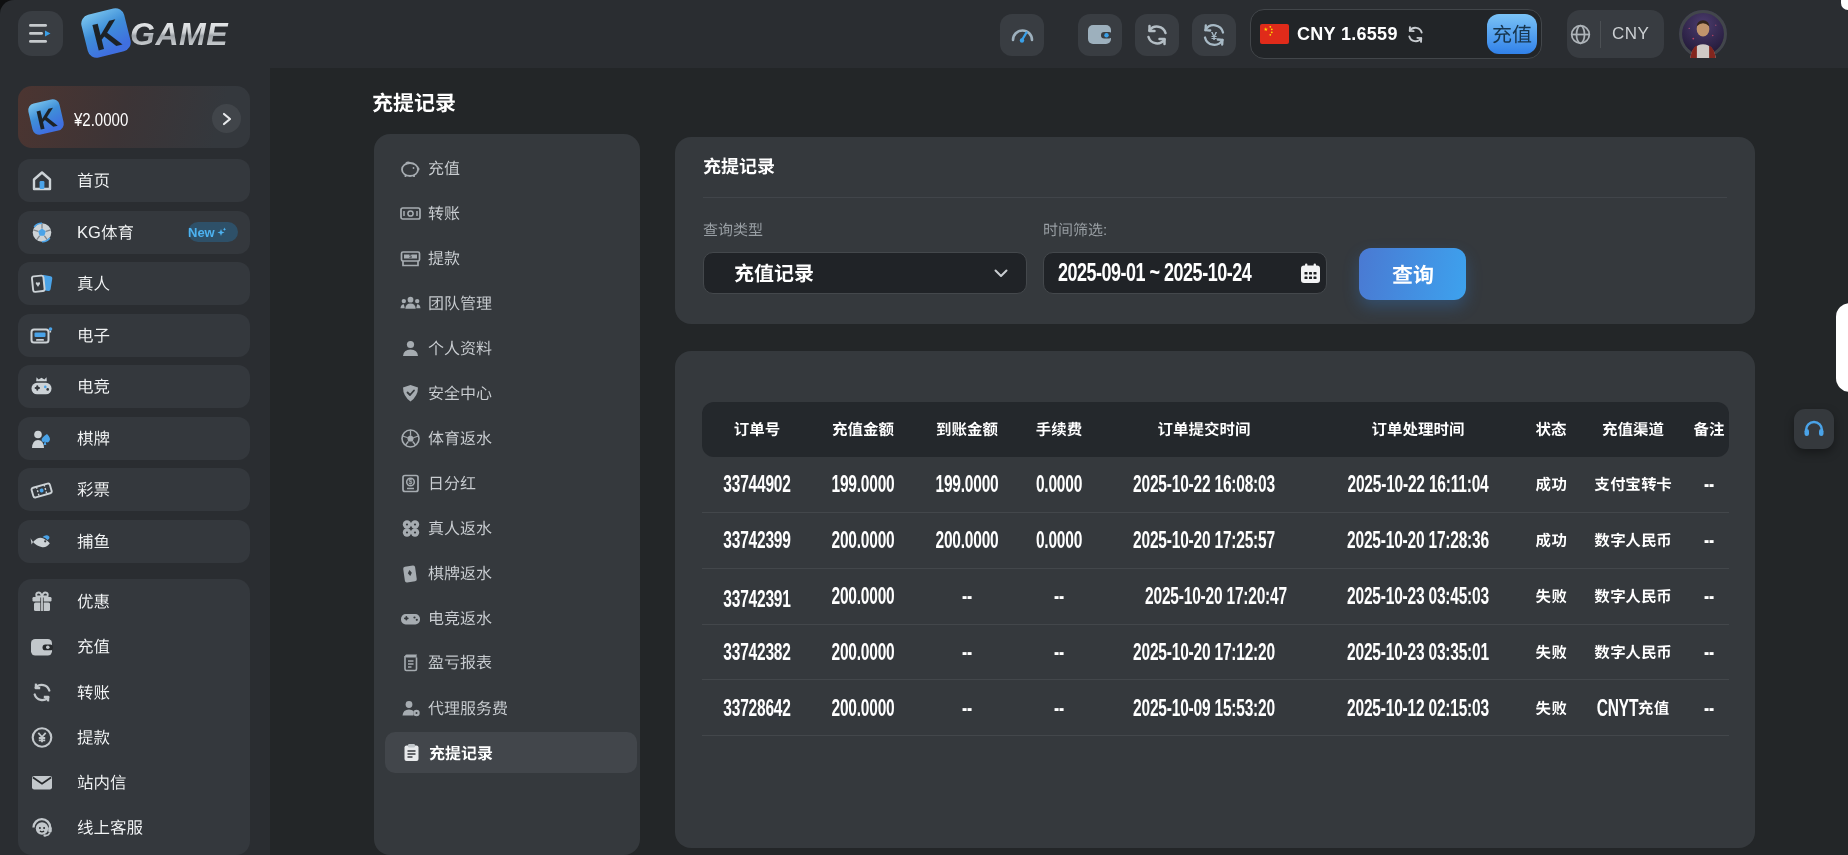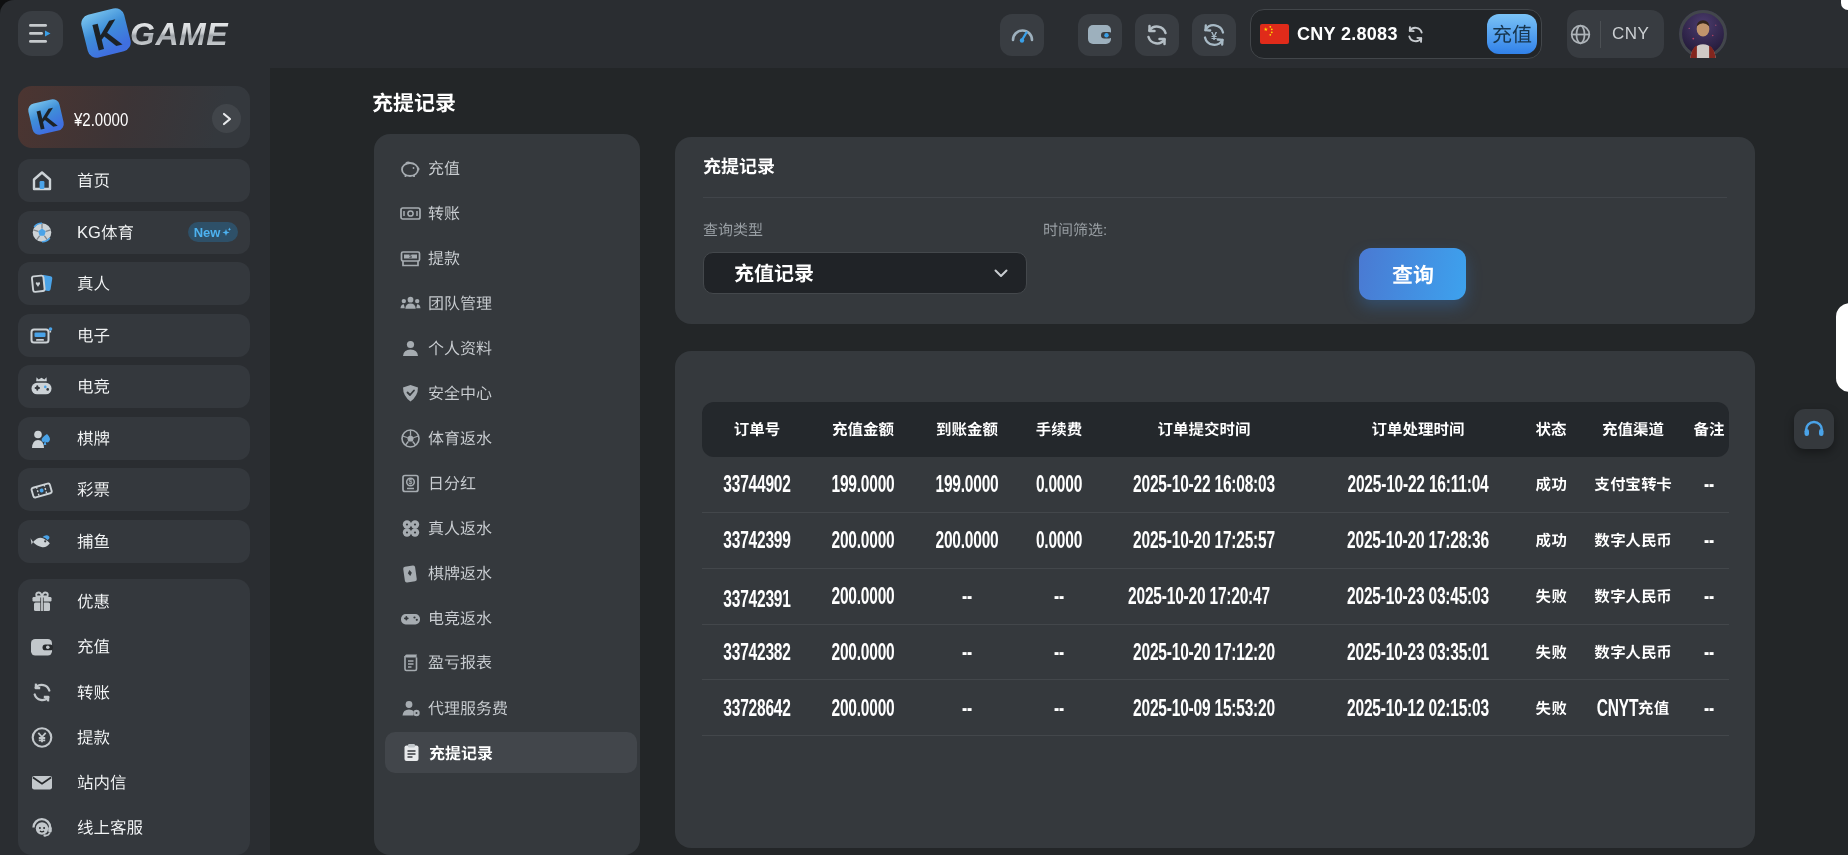--- a/index.html
+++ b/index.html
@@ -187,21 +187,21 @@
 
 <div class="abs flex" style="left:1250px;top:9px;width:292px;height:50px;background:#222528;border:1.5px solid #42464a;border-radius:14px;padding-left:9px">
 <svg width="29" height="20" viewBox="0 0 29 20">
         <rect width="29" height="20" rx="2" fill="#e02b1a"></rect>
         <path d="M5.8 3.2 L7 7 L3.7 4.7 L7.9 4.7 L4.6 7 Z" fill="#ffde00"></path>
         <circle cx="10.3" cy="2.8" r="0.9" fill="#ffde00"></circle>
         <circle cx="11.8" cy="5.3" r="0.9" fill="#ffde00"></circle>
         <circle cx="11.8" cy="8.3" r="0.9" fill="#ffde00"></circle>
         <circle cx="10.3" cy="10.8" r="0.9" fill="#ffde00"></circle>
       </svg>
-<span style="font-size:18px;font-weight:bold;color:#fff;margin-left:8px;letter-spacing:0.3px">CNY 2.8083</span>
+<span style="font-size:18px;font-weight:bold;color:#fff;margin-left:8px;letter-spacing:0.3px">CNY 1.6559</span>
 <svg width="19" height="19" viewBox="0 0 20 20" style="margin-left:8px">
         <path d="M16.5 8 A 7 7 0 0 0 4 6" fill="none" stroke="#c9cdd1" stroke-width="2" stroke-linecap="round"></path>
         <path d="M4.2 2.2 L4 6.2 L8 6.4" fill="none" stroke="#c9cdd1" stroke-width="2" stroke-linecap="round" stroke-linejoin="round"></path>
         <path d="M3.5 12 A 7 7 0 0 0 16 14" fill="none" stroke="#c9cdd1" stroke-width="2" stroke-linecap="round"></path>
         <path d="M15.8 17.8 L16 13.8 L12 13.6" fill="none" stroke="#c9cdd1" stroke-width="2" stroke-linecap="round" stroke-linejoin="round"></path>
       </svg>
 <div style="position:absolute;right:4px;top:4px;width:50px;height:40px;border-radius:12px;background:linear-gradient(180deg,#7ac3f6,#3181e9);display:flex;align-items:center;justify-content:center">
         <svg class="cj" style="width:40px;height:20px" viewBox="0 -880 2000 1000" fill="#17364f">
           <use href="#r5145" transform="scale(1,-1)"></use>
           <use href="#r503c" transform="translate(1000,0) scale(1,-1)"></use>
@@ -280,21 +280,21 @@
           </g>
           <path d="M3.2 5 A 9.3 9.3 0 0 1 11 1.2" fill="none" stroke="#4aa3e8" stroke-width="1.6"></path>
           <path d="M18.8 16 A 9.3 9.3 0 0 1 11 19.8" fill="none" stroke="#4aa3e8" stroke-width="1.6"></path>
         </svg>
       </span>
       <span style="margin-left:24px;font-size:16.5px;color:#f1f3f4">KG</span>
       <svg class="cj" style="width:33px;height:16.5px" viewBox="0 -880 2000 1000" fill="#f1f3f4">
         <use href="#r4f53" transform="scale(1,-1)"></use>
         <use href="#r80b2" transform="translate(1000,0) scale(1,-1)"></use>
       </svg>
-      <span style="position:absolute;right:12px;top:11px;width:50px;height:20px;border-radius:10px;background:#2e5068;display:flex;align-items:center;justify-content:center">
+      <span style="position:absolute;right:12px;top:11px;width:50px;height:20px;border-radius:10px;background:#2e5068;display:flex;align-items:center;">
         <span style="font-size:13px;font-weight:bold;color:#4db2f0">New</span>
         <svg width="10" height="10" viewBox="0 0 10 10" style="margin-left:2px">
           <path d="M4 2 L4.9 4.6 L7.5 5.5 L4.9 6.4 L4 9 L3.1 6.4 L0.5 5.5 L3.1 4.6 Z" fill="#4db2f0"></path>
           <path d="M7.5 0.5 L8 1.7 L9.2 2.2 L8 2.7 L7.5 3.9 L7 2.7 L5.8 2.2 L7 1.7 Z" fill="#4db2f0"></path>
         </svg>
       </span>
     </div>
     <div class="abs card flex" style="left:18px;top:262px;width:232px;height:43px">
       <span style="margin-left:12px;display:flex;width:23px;justify-content:center">
         <svg width="23" height="21" viewBox="0 0 23 21">
@@ -785,20 +785,36 @@
       </div>
       <div class="abs flex" style="left:368px;top:82px;height:20px">
         <svg class="cj" style="width:60px;height:15px" viewBox="0 -880 4000 1000" fill="#9aa0a5">
           <use href="#r65f6" transform="scale(1,-1)"></use>
           <use href="#r95f4" transform="translate(1000,0) scale(1,-1)"></use>
           <use href="#r7b5b" transform="translate(2000,0) scale(1,-1)"></use>
           <use href="#r9009" transform="translate(3000,0) scale(1,-1)"></use>
         </svg>
         <span style="color:#9aa0a5;font-size:15px">:</span>
       </div>
+      <div class="field" style="left:368px;top:115px;width:284px">
+        <span style="margin-left:14px;font-size:18px;font-weight:bold;color:#fff;letter-spacing:-0.5px;display:inline-block;transform:scaleY(1.4)">2025-09-01 ~ 2025-10-24</span>
+        <svg width="21" height="21" viewBox="0 0 21 21" style="position:absolute;right:5px">
+          <rect x="1" y="2.5" width="19" height="17.5" rx="3" fill="#f2f3f4"></rect>
+          <rect x="5" y="0.5" width="2.4" height="4.5" rx="1.2" fill="#f2f3f4"></rect>
+          <rect x="13.6" y="0.5" width="2.4" height="4.5" rx="1.2" fill="#f2f3f4"></rect>
+          <g fill="#1b1e20">
+            <rect x="4.5" y="9" width="3" height="2.6" rx="0.6"></rect>
+            <rect x="9" y="9" width="3" height="2.6" rx="0.6"></rect>
+            <rect x="13.5" y="9" width="3" height="2.6" rx="0.6"></rect>
+            <rect x="4.5" y="13.5" width="3" height="2.6" rx="0.6"></rect>
+            <rect x="9" y="13.5" width="3" height="2.6" rx="0.6"></rect>
+            <rect x="13.5" y="13.5" width="3" height="2.6" rx="0.6"></rect>
+          </g>
+        </svg>
+      </div>
       <div class="abs flex" style="left:684px;top:111px;width:107px;height:52px;border-radius:12px;background:linear-gradient(100deg,#4a79d2,#3da2ee);justify-content:center;box-shadow:0 7px 16px rgba(50,130,220,.30)">
         <svg class="cj" style="width:42px;height:21px" viewBox="0 -880 2000 1000" fill="#ffffff">
           <use href="#b67e5" transform="scale(1,-1)"></use>
           <use href="#b8be2" transform="translate(1000,0) scale(1,-1)"></use>
         </svg>
       </div>
     </div>
 <div class="panel" style="left:675px;top:351px;width:1080px;height:497px">
       <div class="abs" style="left:27px;top:51px;width:1027px;height:55px;background:#24282c;border-radius:12px"></div>
       <div class="cell" style="left:82px;top:78px">
@@ -970,21 +986,21 @@
       </div>
       <div class="cell" style="left:188px;top:245px">
         <span class="lat">200.0000</span>
       </div>
       <div class="cell" style="left:292px;top:245px">
         <span class="lat">--</span>
       </div>
       <div class="cell" style="left:384px;top:245px">
         <span class="lat">--</span>
       </div>
-      <div class="cell" style="left:524px;top:245px">
+      <div class="cell" style="left:541px;top:245px">
         <span class="lat">2025-10-20 17:20:47</span>
       </div>
       <div class="cell" style="left:743px;top:245px">
         <span class="lat">2025-10-23 03:45:03</span>
       </div>
       <div class="cell" style="left:876px;top:245px">
         <svg class="cj" style="width:15.5px;height:15.5px" viewBox="0 -880 1000 1000" fill="#ffffff">
           <use href="#b5931" transform="scale(1,-1)"></use>
         </svg>
         <svg class="cj" style="width:15.5px;height:15.5px" viewBox="0 -880 1000 1000" fill="#ffffff">

